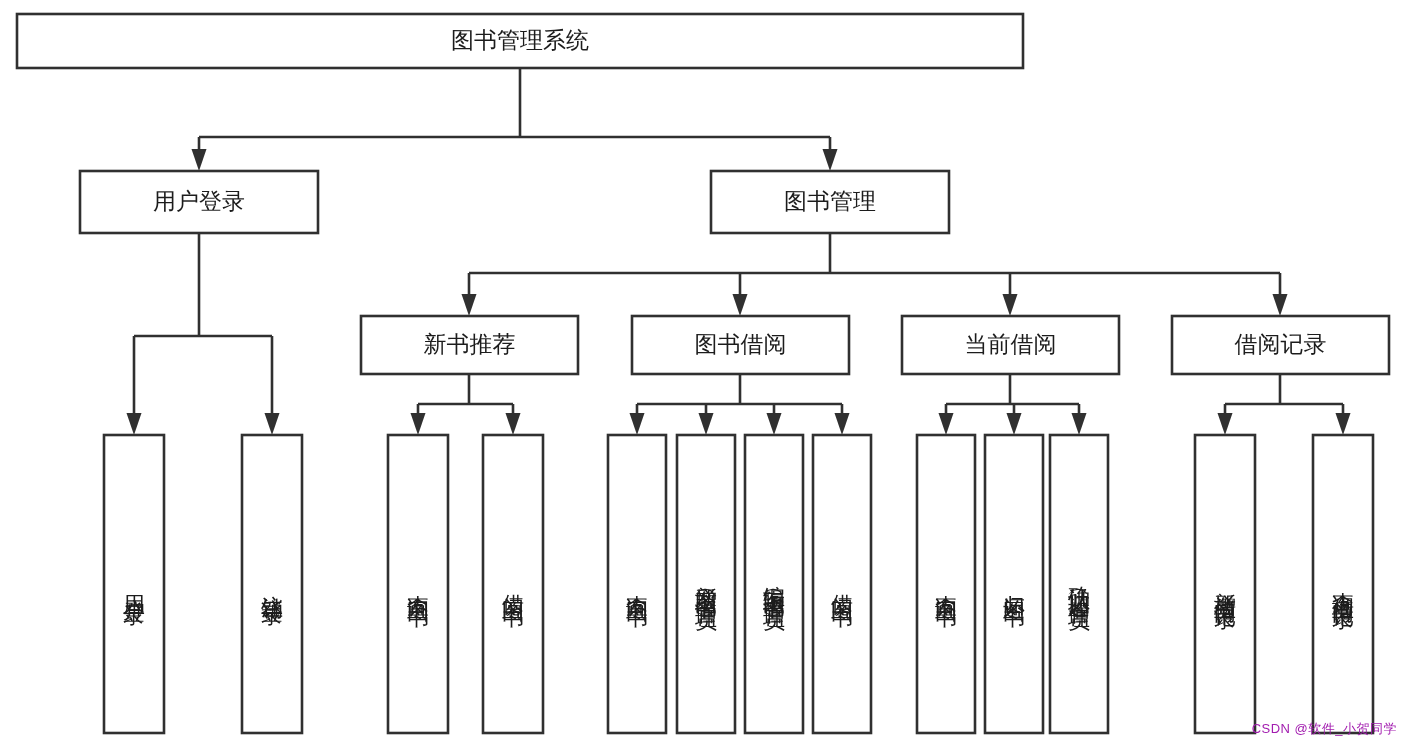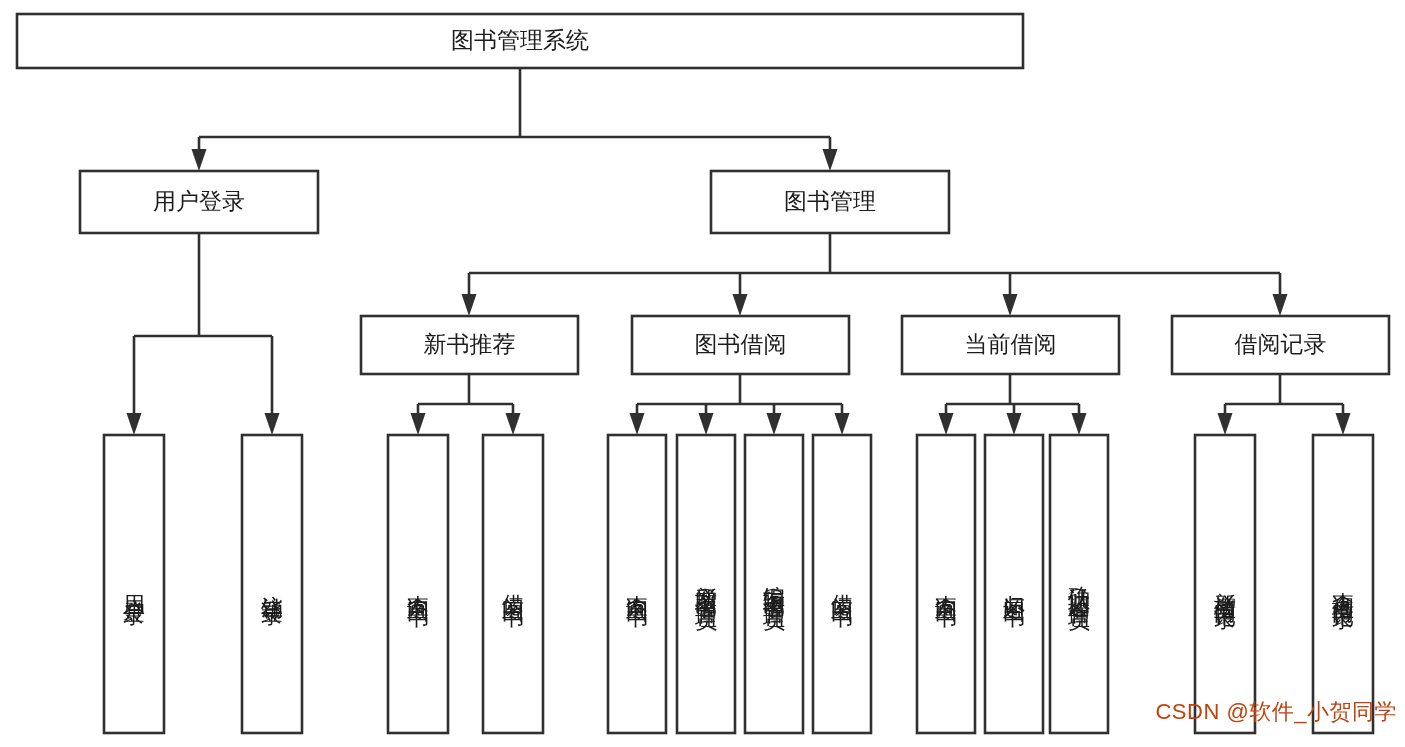--- a/index.html
+++ b/index.html
@@ -68,24 +68,24 @@
     font-family: "Liberation Sans", "DejaVu Sans", sans-serif;
     font-size: 22px;
     line-height: 1.0;
     letter-spacing: 3.5px;
     color: #1c1c1c;
     white-space: nowrap;
   }
   .watermark {
     position: absolute;
     right: 8px;
-    bottom: 20px;
-    font-family: "Liberation Sans", "DejaVu Sans", sans-serif;
-    font-size: 22px;
-    color: #c2410c;
+    bottom: 9px;
+    font-family: "Liberation Sans", "DejaVu Sans", sans-serif;
+    font-size: 13px;
+    color: #a21caf;
     letter-spacing: 0.5px;
     white-space: nowrap;
   }
 </style>
 </head>
 <body>
 
 <div id="diagram-root">
 
   <svg class="diagram-canvas" viewBox="0 0 1405 747">

